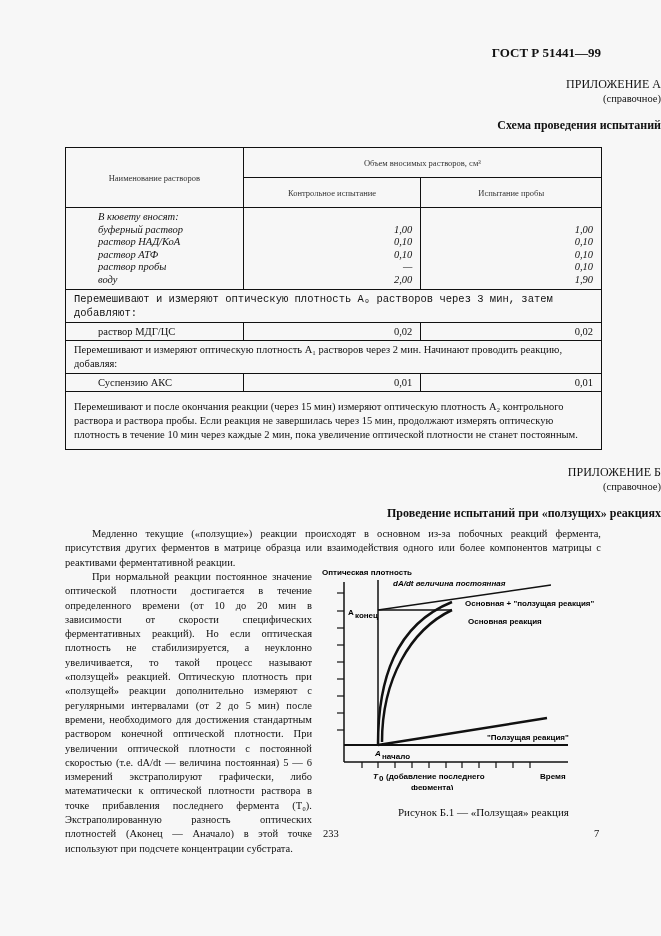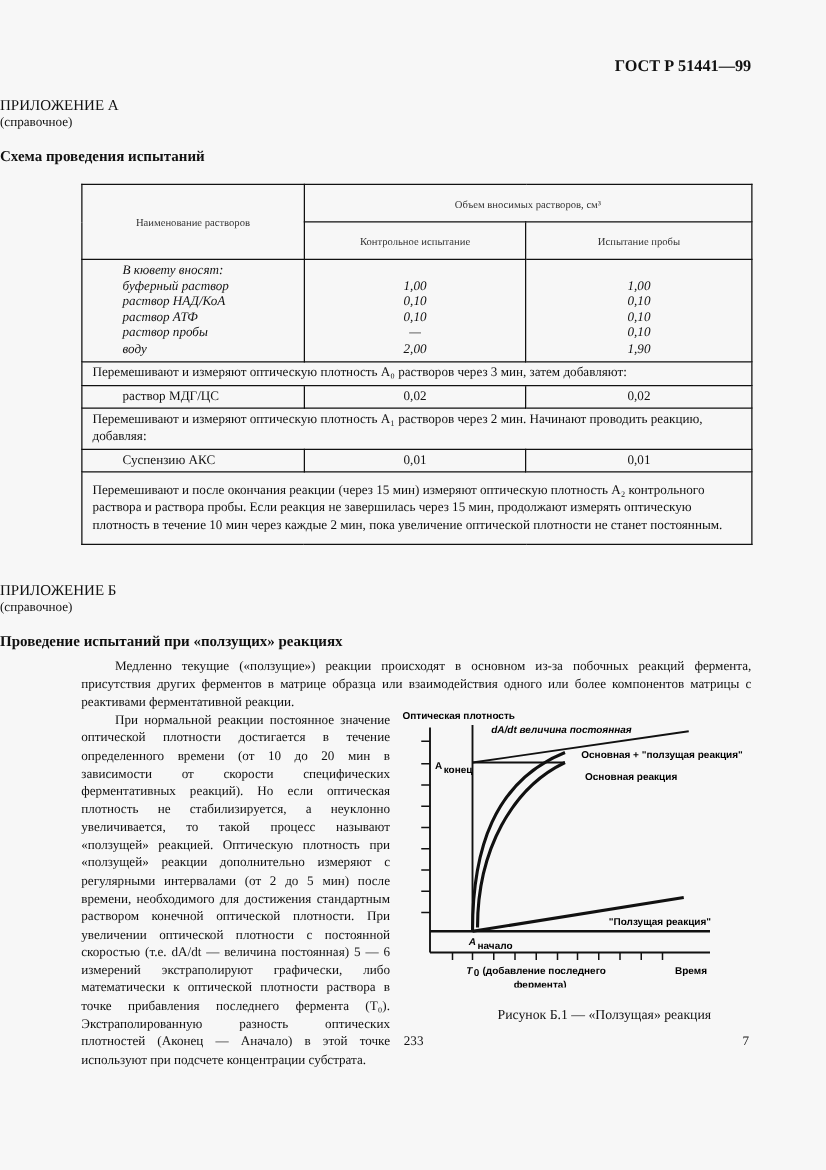--- a/index.html
+++ b/index.html
@@ -1,28 +1,28 @@
 <!DOCTYPE html>
 <html><head>
 <meta charset="utf-8">
 <style>
   html,body{margin:0;padding:0;}
   body{width:661px;height:936px;background:#f7f7f7;position:relative;overflow:hidden;
        font-family:"Liberation Serif","DejaVu Serif",serif;color:#111;}
   .abs{position:absolute;}
   .doc-id{right:60px;top:45px;font-weight:bold;font-size:13px;}
-  .center{left:0;width:661px;text-align:left;}
+  .center{left:0;width:661px;text-align:right;}
   .appx{font-size:12px;}
   .sub{font-size:10.5px;}
   .sect-title{font-weight:bold;font-size:12px;}
   table.tbl{position:absolute;left:65px;top:147px;width:537px;border-collapse:collapse;font-size:10.5px;}
   table.tbl td{border:1px solid #111;padding:0 8px;vertical-align:middle;}
   .hdr td{font-size:8.5px;text-align:center;color:#333;}
   .sep td{border-top:4px solid #111;}
-  .num{text-align:center;}
+  .num{text-align:right;}
   .wide{padding:2px 8px !important;line-height:14px;}
   .cell-lines div{line-height:12.5px;}
   .para{font-size:10.5px;line-height:14.3px;text-align:justify;}
   .chart-label{font-family:"Liberation Sans","DejaVu Sans",sans-serif;font-size:8px;font-weight:bold;}
   .caption{font-size:11px;}
   .pg{font-size:10.5px;}
 </style>
 </head>
 <body>
 
@@ -66,21 +66,21 @@
     </td>
     <td class="cell-lines num">
       <div>&nbsp;</div>
       <div>1,00</div>
       <div>0,10</div>
       <div>0,10</div>
       <div>0,10</div>
       <div>1,90</div>
     </td>
   </tr>
-  <tr style="height:18px;">
+  <tr style="height:18px;font-family:Liberation Mono, monospace;">
     <td colspan="3" class="wide" style="padding-left:32px;">Перемешивают и измеряют оптическую плотность A₀ растворов через 3 мин, затем добавляют:</td>
   </tr>
   <tr style="height:18px;">
     <td style="padding-left:32px;">раствор МДГ/ЦС</td>
     <td class="num">0,02</td>
     <td class="num">0,02</td>
   </tr>
   <tr style="height:32px;margin-top:12px;">
     <td colspan="3" class="wide" style="padding-left:32px;">Перемешивают и измеряют оптическую плотность A₁ растворов через 2 мин. Начинают проводить реакцию, добавляя:</td>
   </tr>

